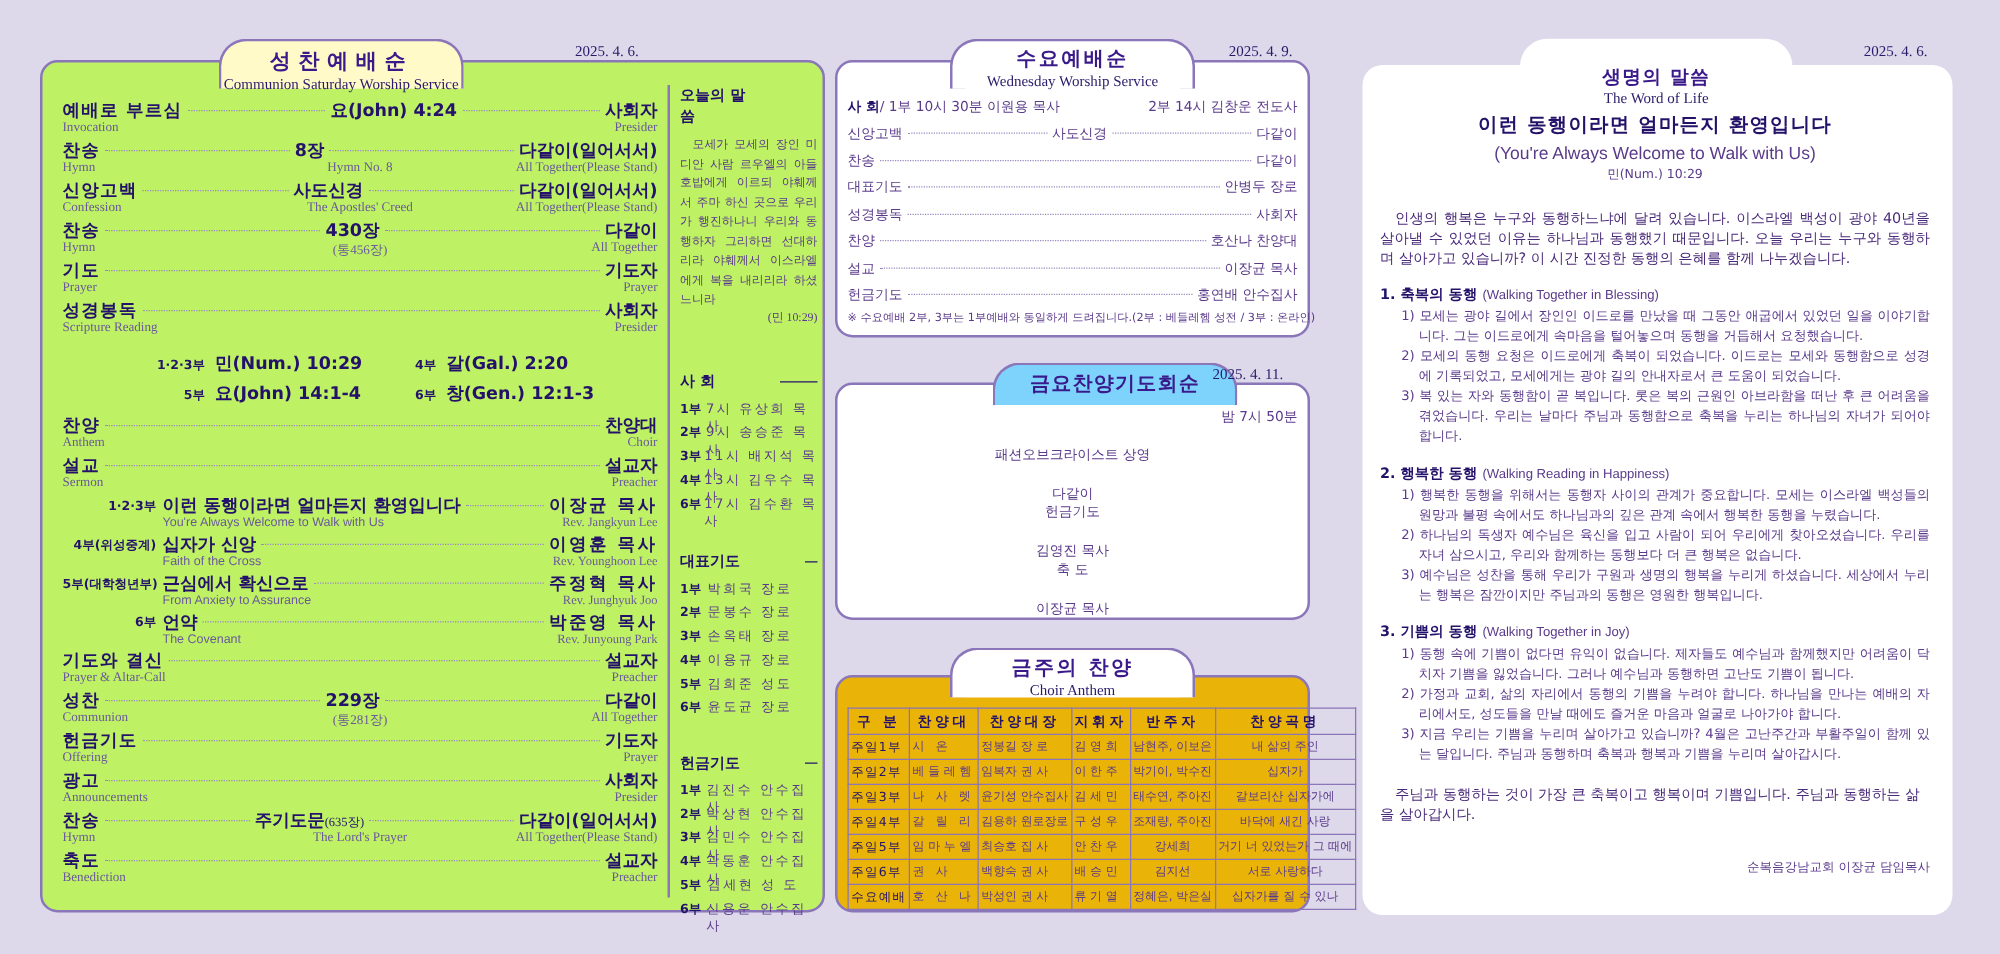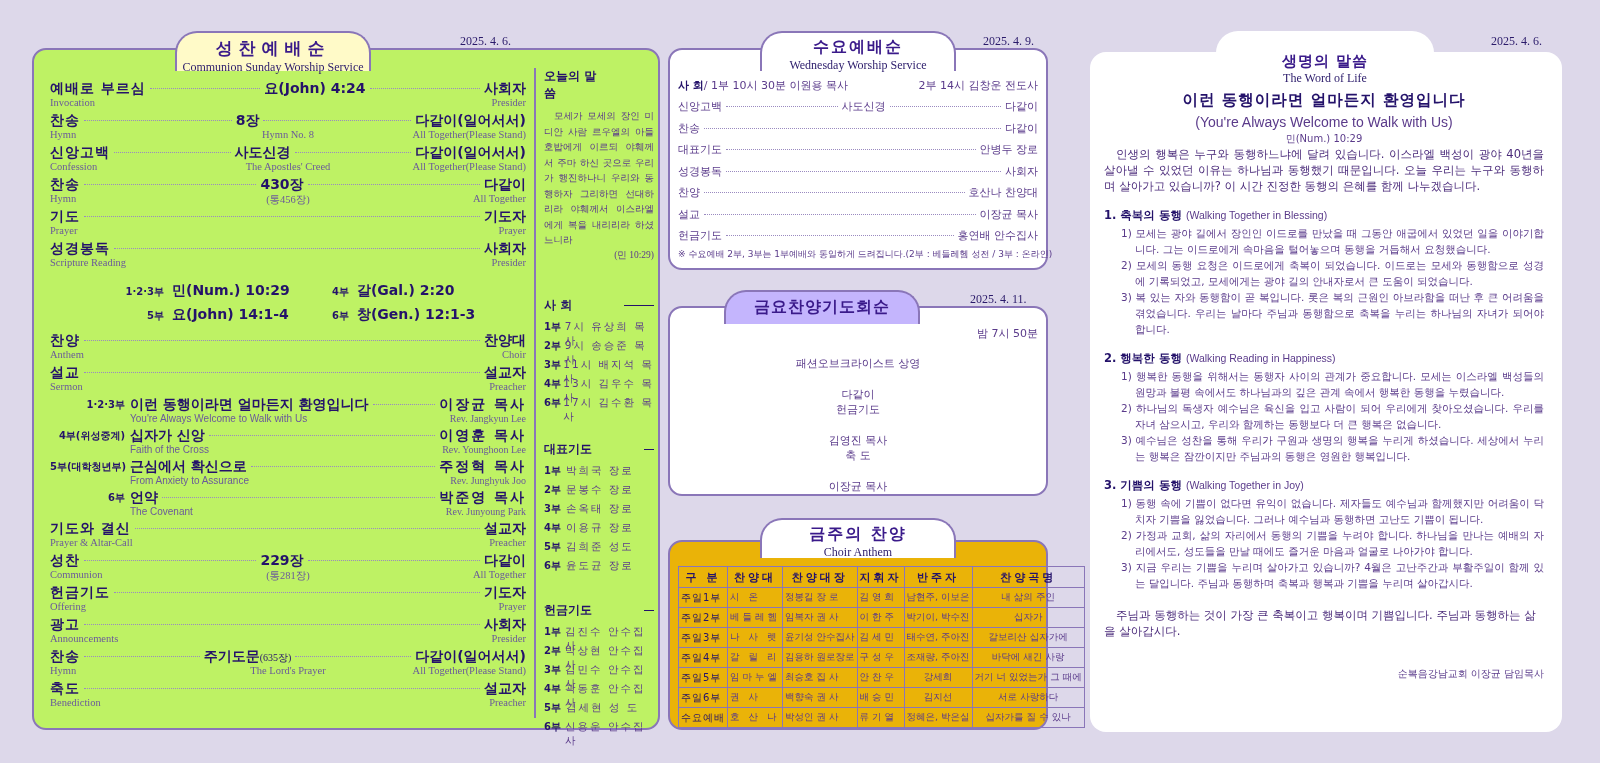--- a/index.html
+++ b/index.html
@@ -82,21 +82,21 @@
   .side ul { list-style: none; }
   .side li { font-size: 10.5px; color: #5a3a8a; height: 19px; display: flex; }
   .side li b { color: #24126a; width: 22px; font-size: 10px; }
   .side li span { letter-spacing: 2px; }
   .side .sec { margin-top: 22px; }
 
   
   .p2 { left: 668px; top: 48px; width: 380px; height: 222px; background: #ffffff; }
   .p2-tab { left: 760px; top: 31px; width: 196px; height: 40px; background: #ffffff; }
   .p3 { left: 668px; top: 306px; width: 380px; height: 190px; background: #ffffff; }
-  .p3-tab { left: 724px; top: 290px; width: 196px; height: 34px; background: #c4b5fd; }
+  .p3-tab { left: 794px; top: 290px; width: 196px; height: 34px; background: #7dd3fc; }
   .p4 { left: 668px; top: 540px; width: 380px; height: 190px; background: #eab308; }
   .p4-tab { left: 760px; top: 518px; width: 196px; height: 40px; background: #ffffff; }
 
   .wrow { display: flex; align-items: center; height: 21.5px; font-size: 11px; color: #5a3a8a; }
   .wrow .dots { flex: 1; border-bottom: 1px dotted #9a8ac0; margin: 0 4px; height: 1px; }
   .wrow .mid { white-space: nowrap; }
   .wrow .r { white-space: nowrap; }
   .wed-body { position: absolute; left: 8px; right: 8px; top: 24px; }
   .wed-head { display: flex; justify-content: space-between; font-size: 11px; color: #5a3a8a; height: 22px; align-items: center; }
   .wed-head b { color: #24126a; }
@@ -113,21 +113,21 @@
   .choir-table td.c { text-align: center; }
   .choir-table td.sp { letter-spacing: 3px; }
 
   
   .p5 { left: 1090px; top: 52px; width: 472px; height: 680px; background: #ffffff; border: none; border-radius: 16px; }
   .p5-tab { left: 1216px; top: 31px; width: 218px; height: 40px; background: #ffffff; border: none; }
   .word { position: absolute; left: 1104px; top: 90px; width: 440px; }
   .word h2 { text-align: center; font-size: 15.5px; font-weight: bold; color: #24126a; letter-spacing: 1px; margin-bottom: 3px; }
   .word .en { text-align: center; font-family: "Liberation Sans", sans-serif; font-size: 14px; color: #5a3a8a; }
   .word .ref { text-align: center; font-size: 10px; color: #5a3a8a; margin-top: 2px; }
-  .word p.intro { font-size: 11.5px; line-height: 16px; color: #4a2a7a; text-indent: 12px; text-align: justify; }
+  .word p.intro { font-size: 11.5px; line-height: 16px; color: #4a2a7a; margin-top: 20px; text-indent: 12px; text-align: justify; }
   .word .point { margin-top: 14px; }
   .word .point h3 { font-size: 11.5px; color: #24126a; font-weight: bold; margin-bottom: 2px; }
   .word .point h3 span { font-weight: normal; font-family: "Liberation Sans", sans-serif; font-size: 10.5px; color: #5a3a8a; }
   .word .point ol { list-style: none; padding-left: 17px; }
   .word .point li { font-size: 10.5px; line-height: 16px; color: #5a3a8a; text-align: justify; padding-left: 14px; text-indent: -14px; }
   .word p.outro { font-size: 11.5px; line-height: 16px; color: #4a2a7a; margin-top: 16px; text-indent: 12px; }
   .word .sign { text-align: right; font-size: 10px; color: #5a3a8a; margin-top: 28px; }
 </style>
 </head>
 <body>
@@ -475,21 +475,21 @@
           <li>
             <b class="">6부</b>
             <span class="">신용운 안수집사</span>
           </li>
         </ul>
     </div>
   </div>
 </div>
 <div class="tab p1-tab">
   <div class="tab-title" style="font-size:17px;margin-top:4px;letter-spacing:6px">성찬예배순</div>
-  <div class="tab-sub">Communion Sunday Worship Service</div>
+  <div class="tab-sub">Communion Saturday Worship Service</div>
 </div>
 <div class="date" style="left:460px;top:34px">2025. 4. 6.</div>
 
 <div class="panel p2">
   <div class="wed-body">
     <div class="wed-head">
       <span><b>사 회</b><span>/ 1부 10시 30분 이원용 목사</span></span>
       <span>2부 14시 김창운 전도사</span>
     </div>
     <div id="wed-items">

